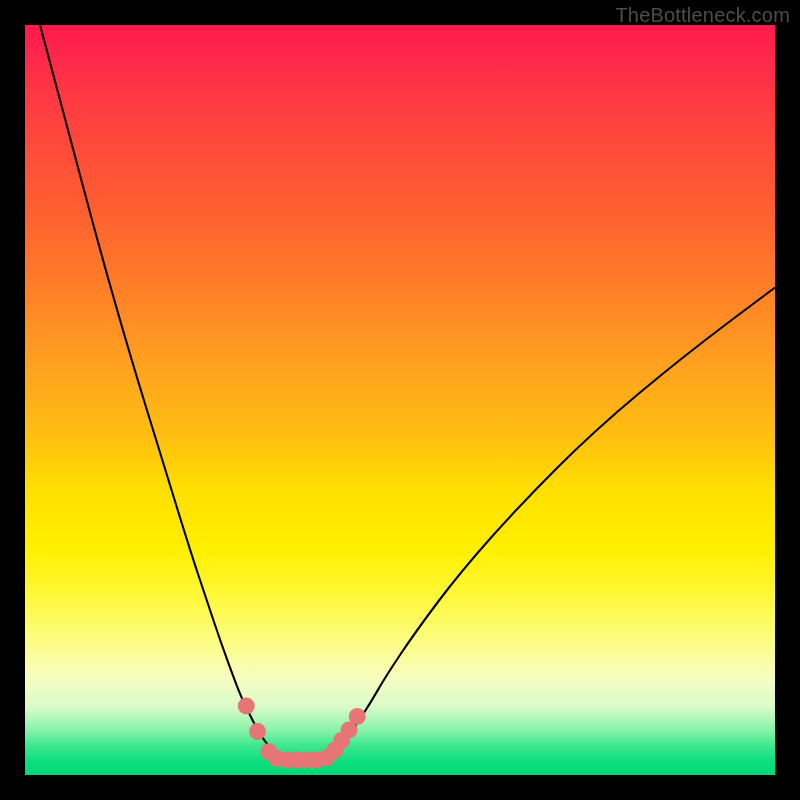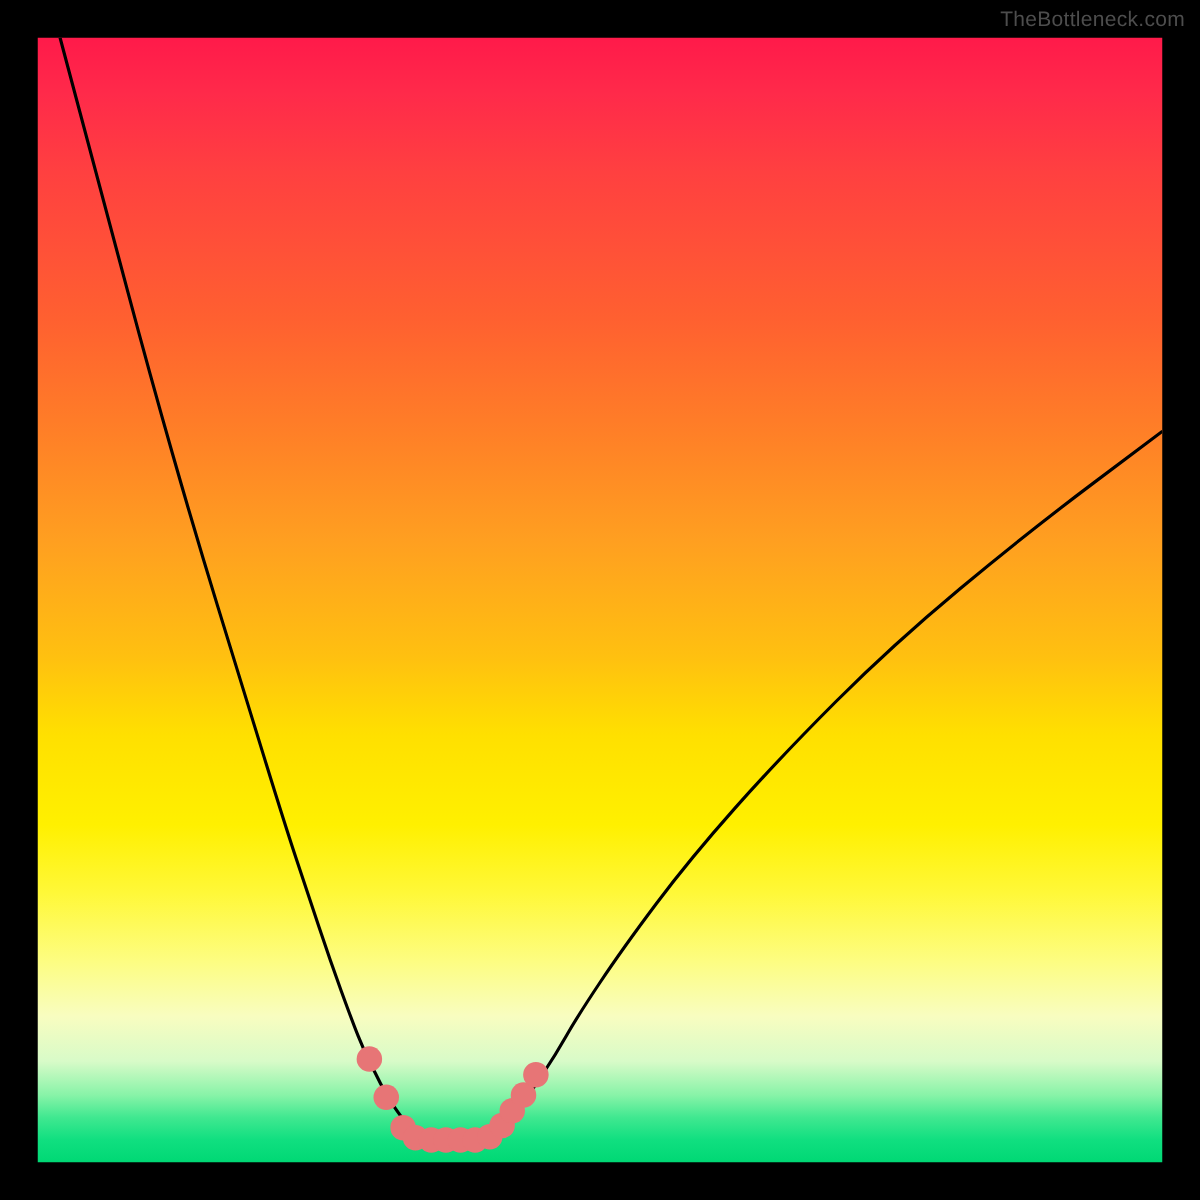--- a/index.html
+++ b/index.html
@@ -40,21 +40,21 @@
       #40e890 96%,
       #10df80 98%,
       #00d874 100%
     );
   }
   .watermark {
     position: absolute;
     top: 4px;
     right: 10px;
     color: #4d4d4d;
-    font-size: 14px;
+    font-size: 20px;
     font-weight: 500;
     letter-spacing: 0.2px;
     z-index: 20;
   }
   svg.curves {
     position: absolute;
     left: 0; top: 0;
     width: 100%; height: 100%;
     z-index: 5;
   }

